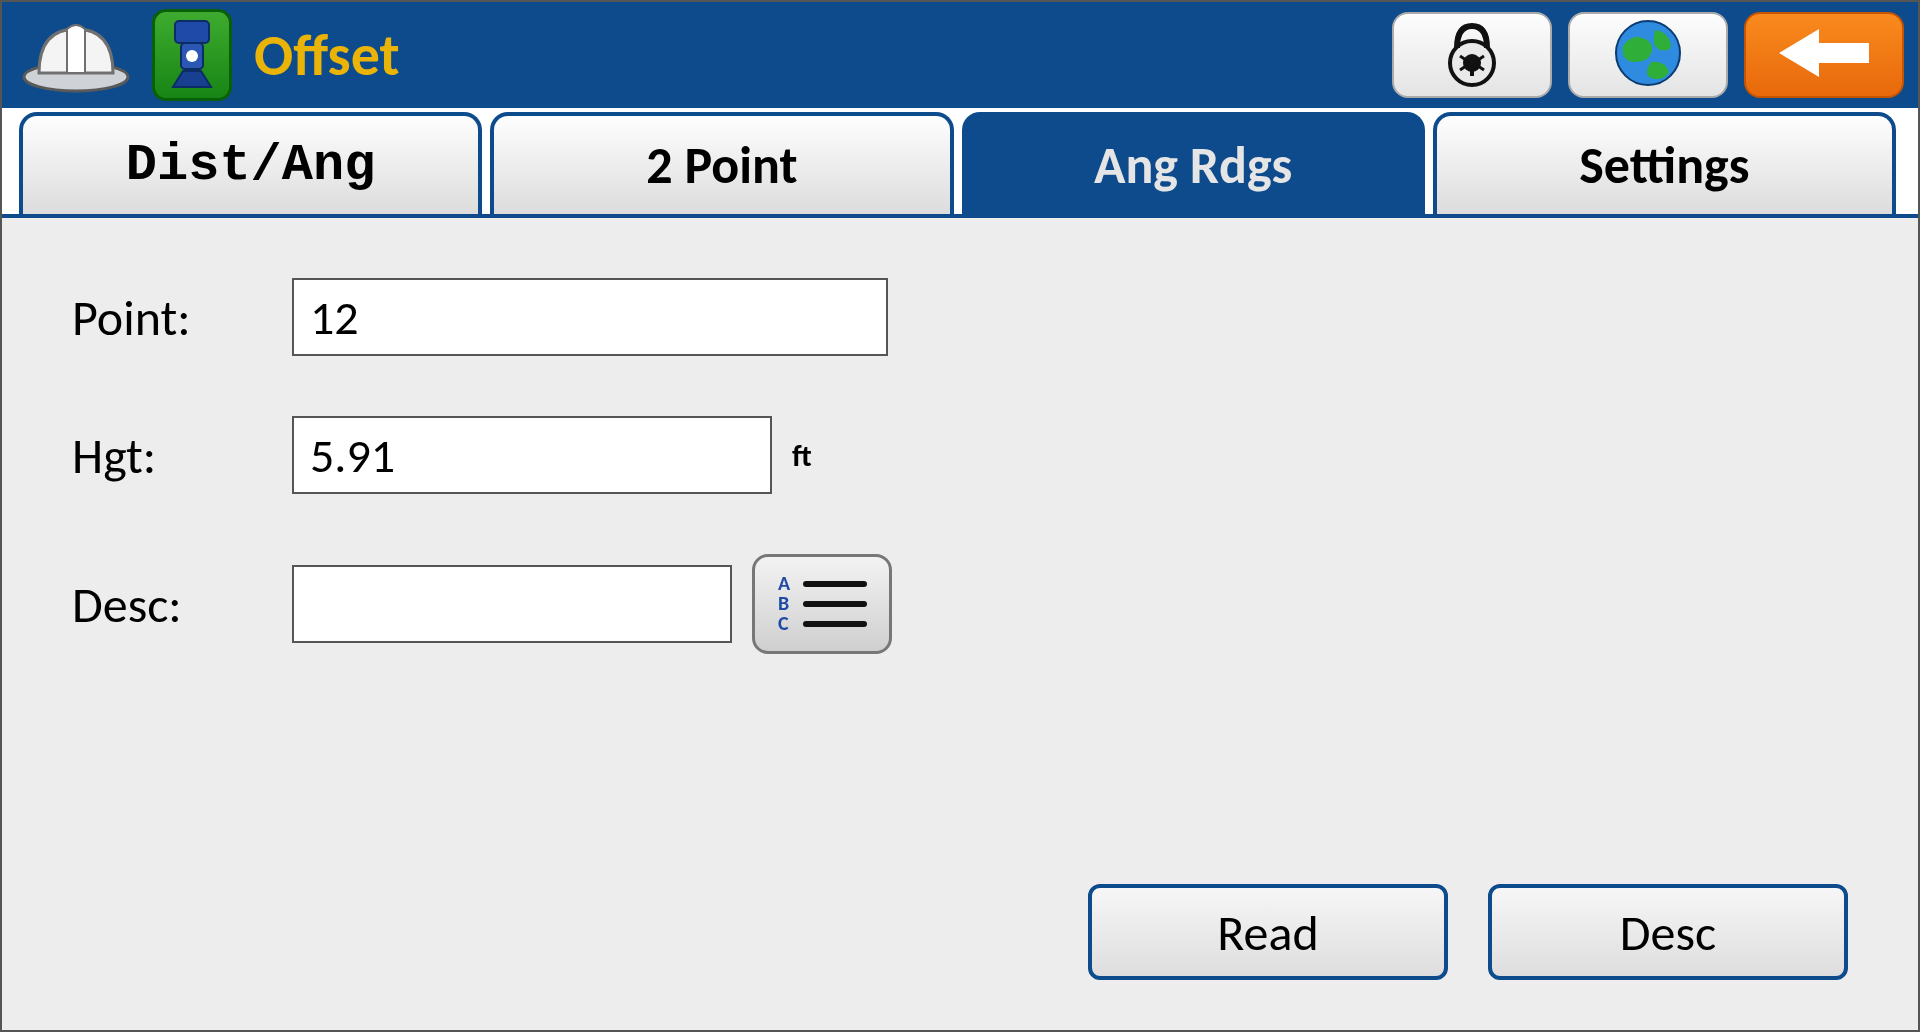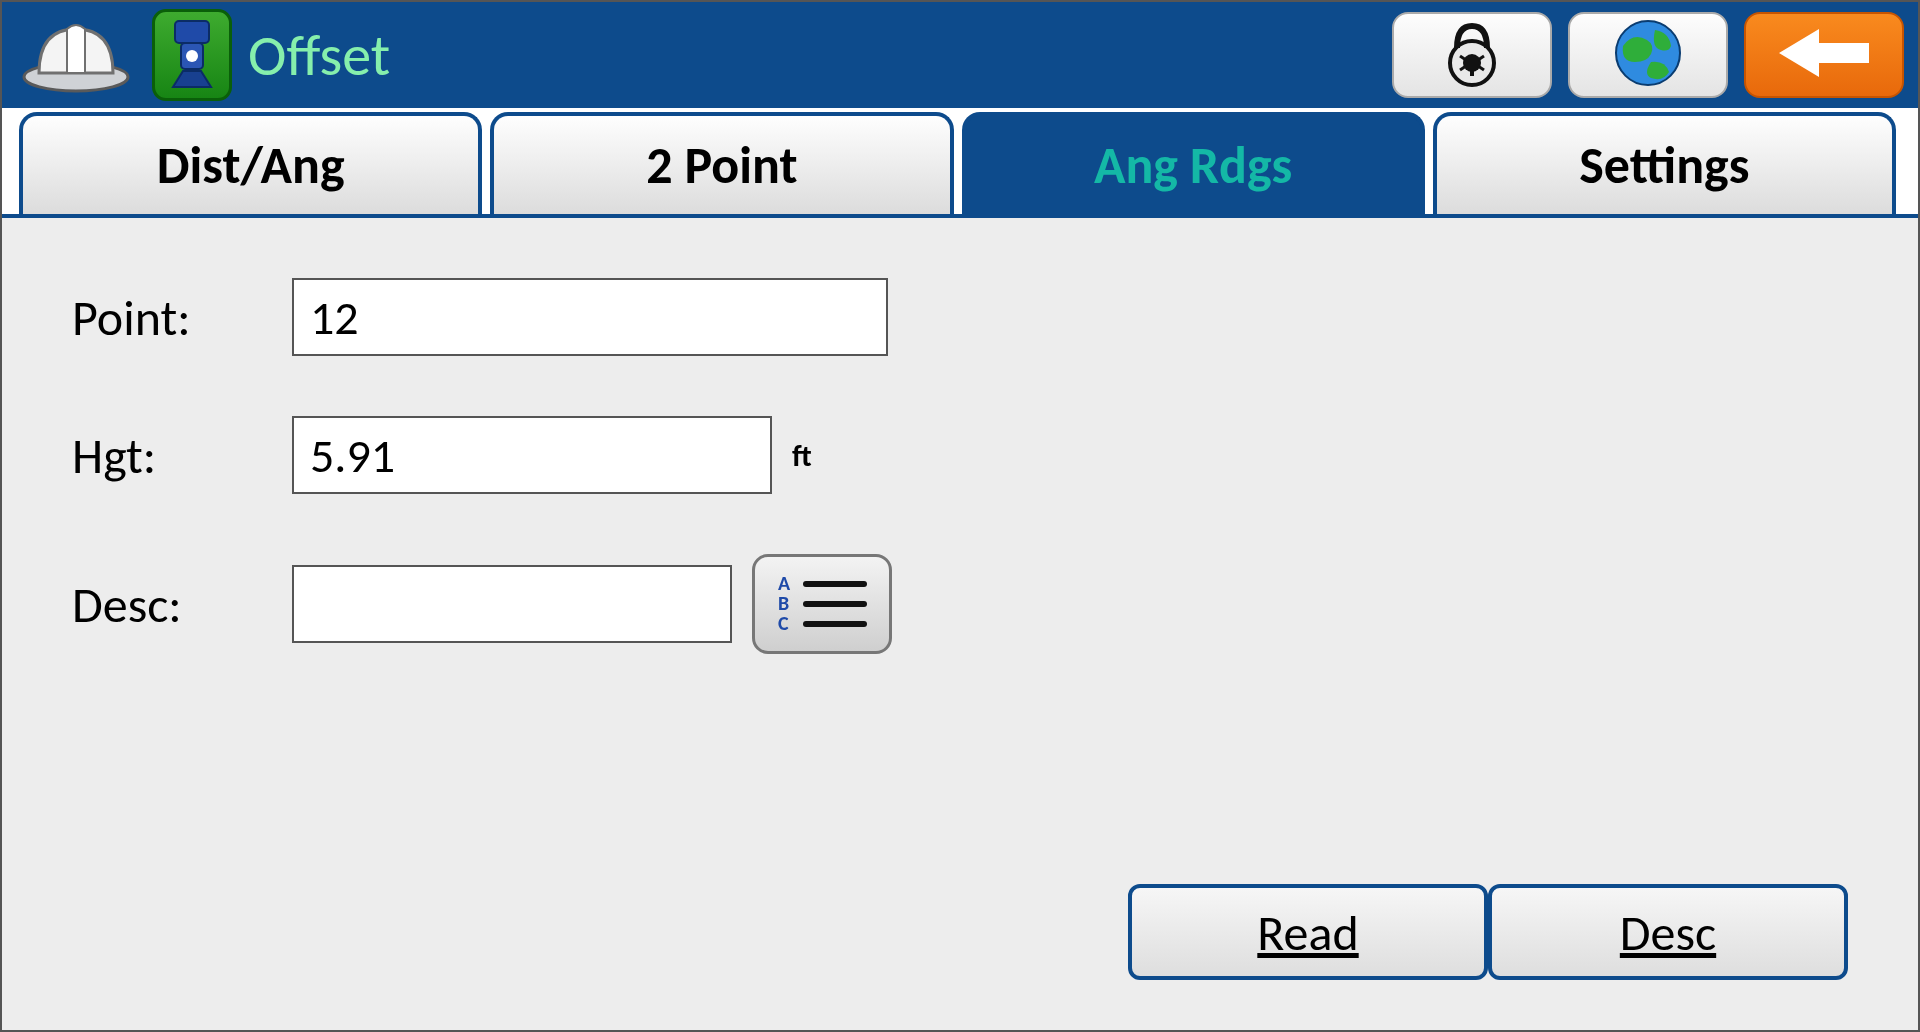--- a/index.html
+++ b/index.html
@@ -17,24 +17,24 @@
   
   .header {
     background: #0d4b8c;
     height: 106px;
     display: flex;
     align-items: center;
     padding: 0 14px;
     gap: 16px;
   }
   .header .title {
-    color: #86efac;
+    color: #eab308;
     font-size: 58px;
-    font-weight: 400;
-    margin-left: 0;
+    font-weight: 700;
+    margin-left: 6px;
   }
   .header .spacer { flex: 1; }
   .hdr-icon-btn {
     width: 160px;
     height: 86px;
     border-radius: 16px;
     border: 2px solid #aaa;
     background: linear-gradient(#fdfdfd,#e4e4e4);
     display: flex;
     align-items: center;
@@ -80,23 +80,23 @@
     background: linear-gradient(#fefefe,#dcdcdc);
     display:flex;align-items:center;justify-content:center;
     font-size: 52px;
     font-weight: 600;
     color:#000;
     cursor:pointer;
     position: relative;
   }
   .tab.active {
     background: #0d4b8c;
-    color: #14b8a6;
-  }
-  .tab:first-child { margin-left: 17px; }
+    color: #e5e5e5;
+  }
+  .tab:first-child { margin-left: 17px; font-family: Liberation Mono, monospace; }
   .tab:last-child  { margin-right: 22px; }
 
   
   .body {
     flex: 1;
     background: #ededed;
     padding: 60px 70px 40px 70px;
     position: relative;
   }
   .form-row {
@@ -135,21 +135,21 @@
     display:flex;align-items:center;justify-content:center;
     cursor:pointer;
   }
 
   
   .bottom-buttons {
     position: absolute;
     right: 70px;
     bottom: 50px;
     display: flex;
-    text-decoration: underline;
+    gap: 40px;
   }
   .big-btn {
     width: 360px;
     height: 96px;
     border: 4px solid #0d4b8c;
     border-radius: 12px;
     background: linear-gradient(#f6f6f6,#dedede);
     font-size: 50px;
     display:flex;align-items:center;justify-content:center;
     cursor:pointer;

